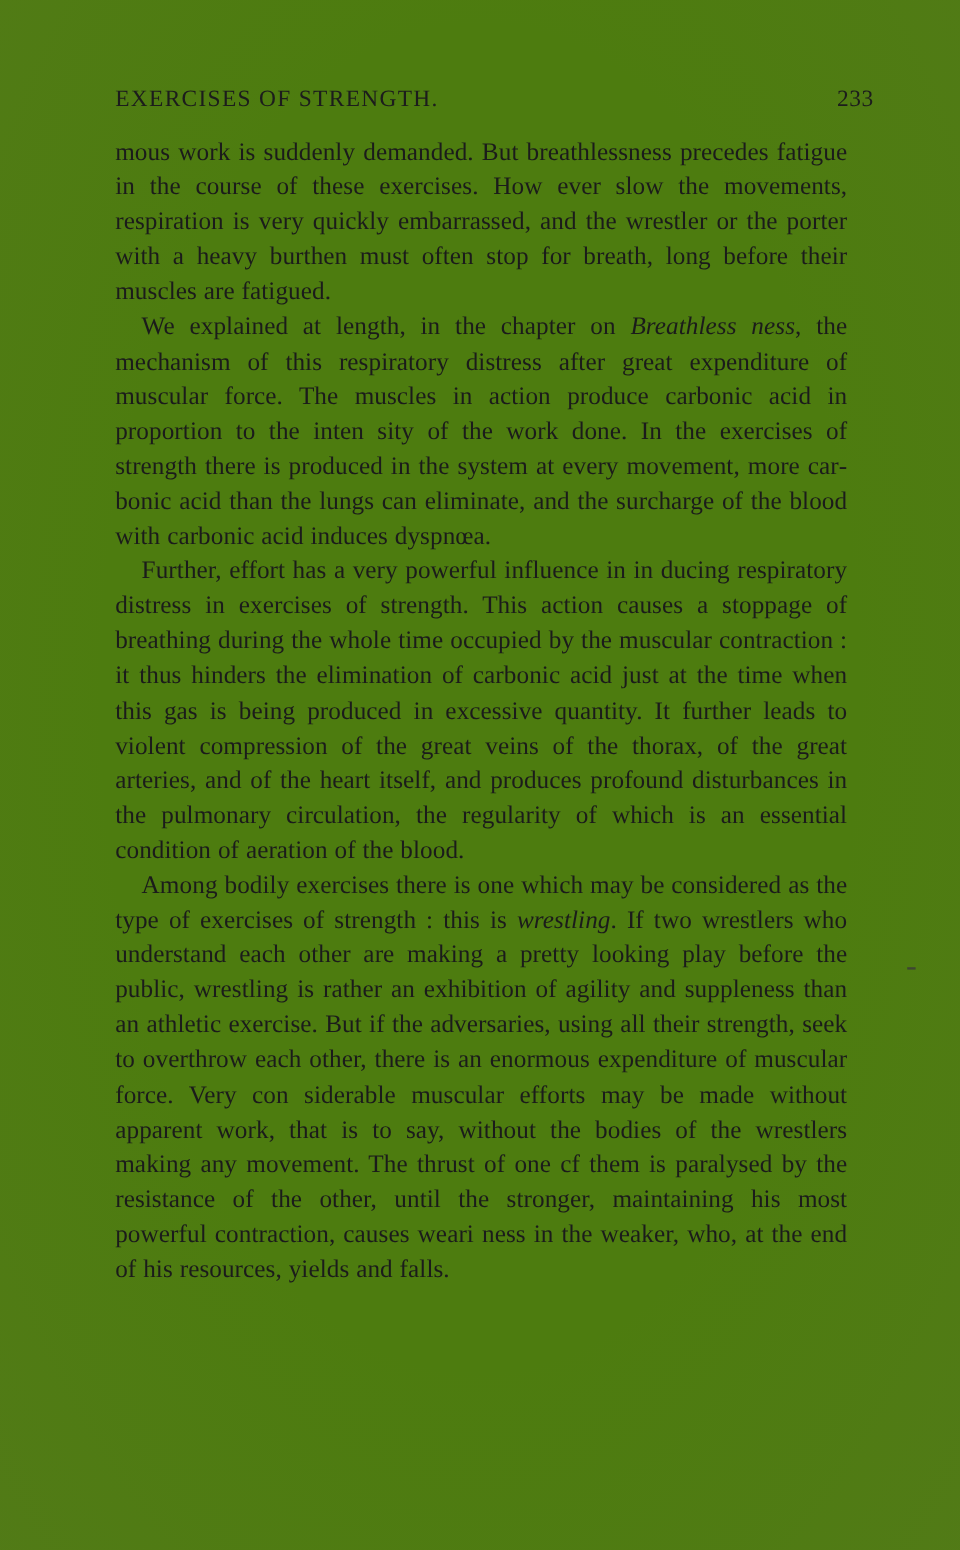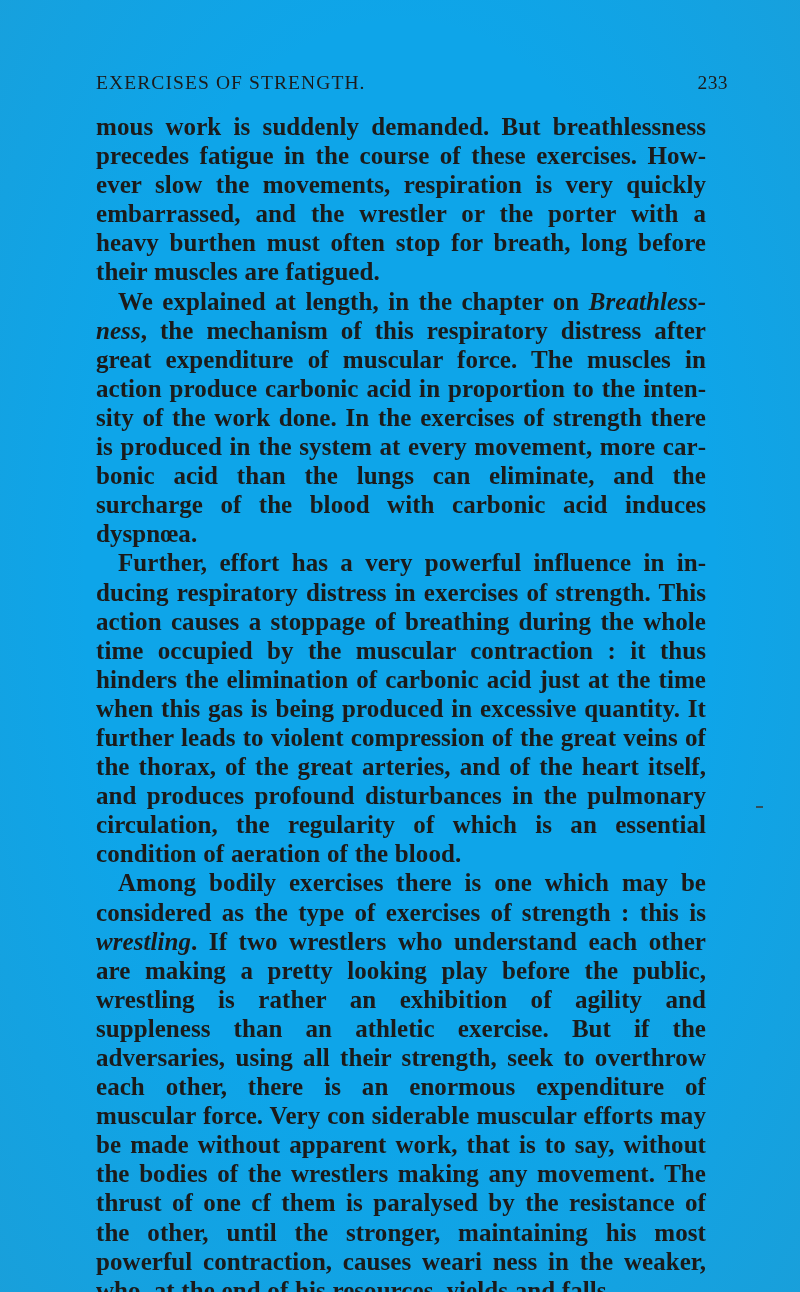--- a/index.html
+++ b/index.html
@@ -4,21 +4,21 @@
 <style>
   html, body {
     margin: 0;
     padding: 0;
     background: #ffffff;
   }
   .page {
     position: relative;
     width: 800px;
     height: 1292px;
-    background: #0ea5e9;
+    background: #4d7c0f;
     overflow: hidden;
     font-family: "Liberation Serif", serif;
     color: #1a1a1a;
   }
   
   .page::before {
     content: "";
     position: absolute;
     inset: 0;
     pointer-events: none;
@@ -47,28 +47,27 @@
     margin-left: 48px;
   }
   .body {
     position: absolute;
     top: 112px;
     left: 96px;
     width: 610px;
   }
   .body p {
     margin: 0;
-    font-size: 25px;
+    font-size: 21px;
     line-height: 29.1px;
     text-align: justify;
     text-justify: inter-word;
     letter-spacing: 0.06px;
     color: #1b1b1b;
     word-spacing: 0.4px;
-    font-weight: bold;
   }
   .body p.indent {
     text-indent: 22px;
   }
   .italic {
     font-style: italic;
   }
   .margin-dot {
     position: absolute;
     right: 37px;

